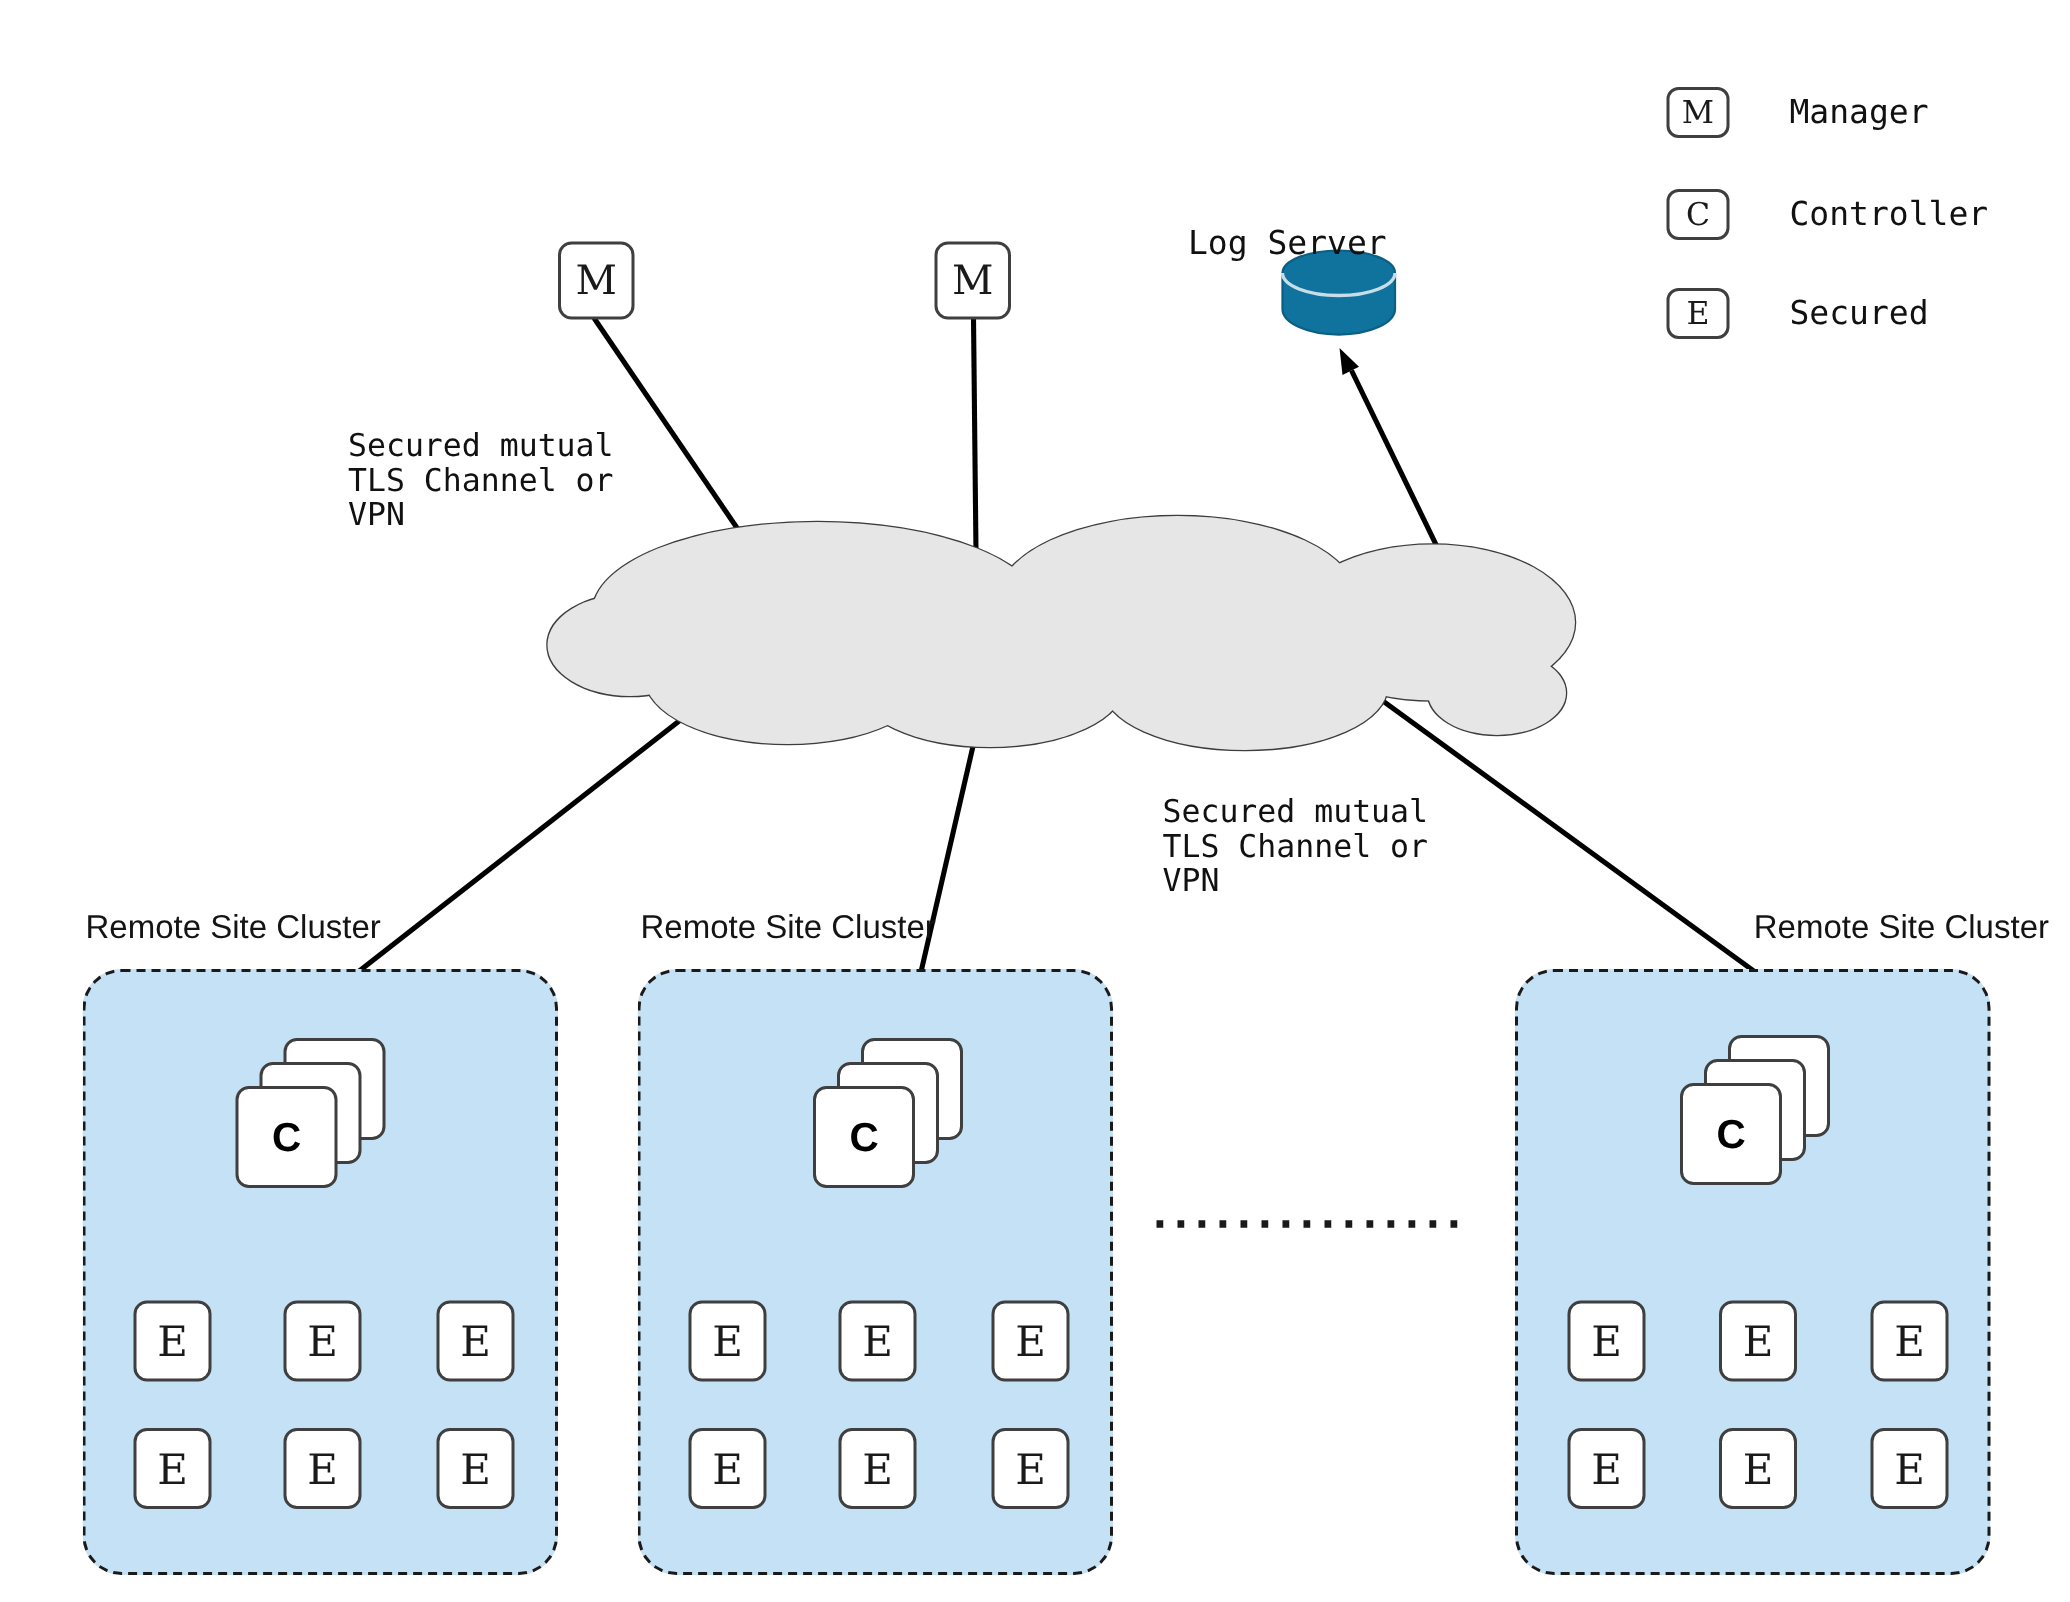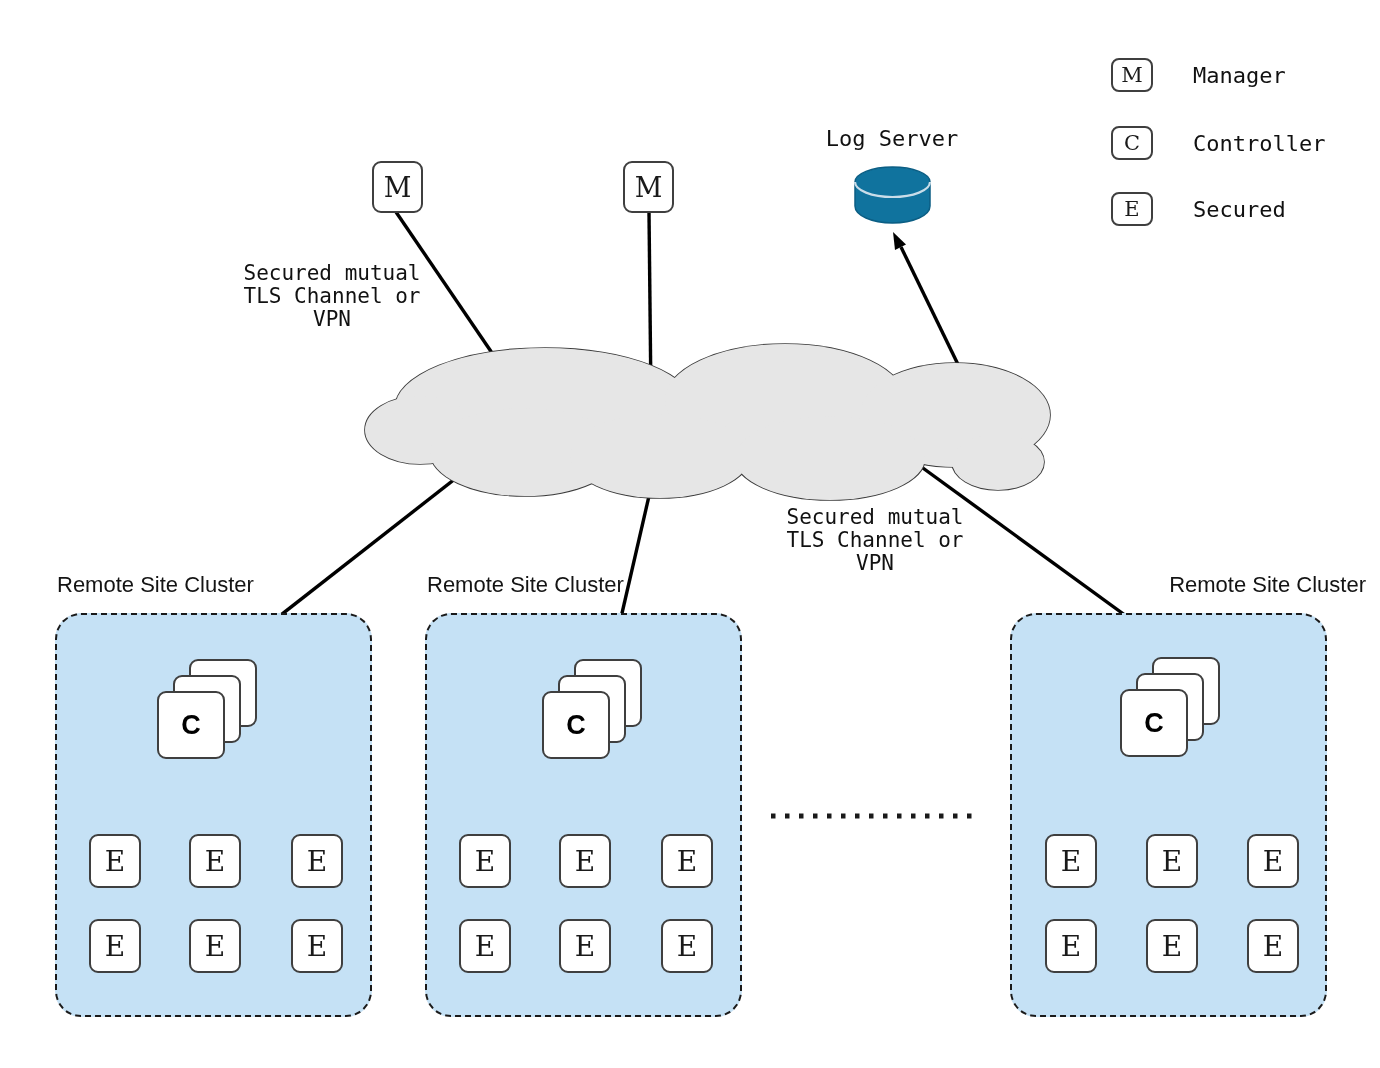--- a/index.html
+++ b/index.html
@@ -24,25 +24,25 @@
   .legend-symbol{
     width:42px;height:34px;background:#fff;border:2px solid #3f3f3f;border-radius:8px;
     display:flex;align-items:center;justify-content:center;box-sizing:border-box;
     font-family:"DejaVu Serif", serif;font-size:21px;color:#1a1a1a;
   }
   .legend-label{margin-left:40px;font-family:"DejaVu Sans Mono", monospace;font-size:22px;color:#111;}
 
   
   .mono-label{
     position:absolute;font-family:"DejaVu Sans Mono", monospace;font-size:21px;line-height:23px;
-    color:#111;text-align:center;white-space:pre-line;
-  }
-
-  
-  .cluster{position:absolute;width:358px;height:448px;}
+    color:#111;white-space:pre-line;margin-top:24px;
+  }
+
+  
+  .cluster{position:absolute;width:358px;height:448px;margin-top:33px;}
   .cluster-label{position:absolute;top:0;left:2px;font-size:22px;color:#141414;}
   .cluster-label.right{left:auto;right:2px;text-align:right;}
   .cluster-box{
     position:absolute;left:0;top:41px;width:317px;height:404px;box-sizing:border-box;
     background:#c5e1f5;border:2px dashed #1a1a1a;border-radius:26px;
   }
   .stack{position:absolute;width:101px;height:101px;}
   .card{
     position:absolute;width:68px;height:68px;background:#fff;border:2px solid #3f3f3f;
     border-radius:9px;box-sizing:border-box;display:flex;align-items:center;justify-content:center;

